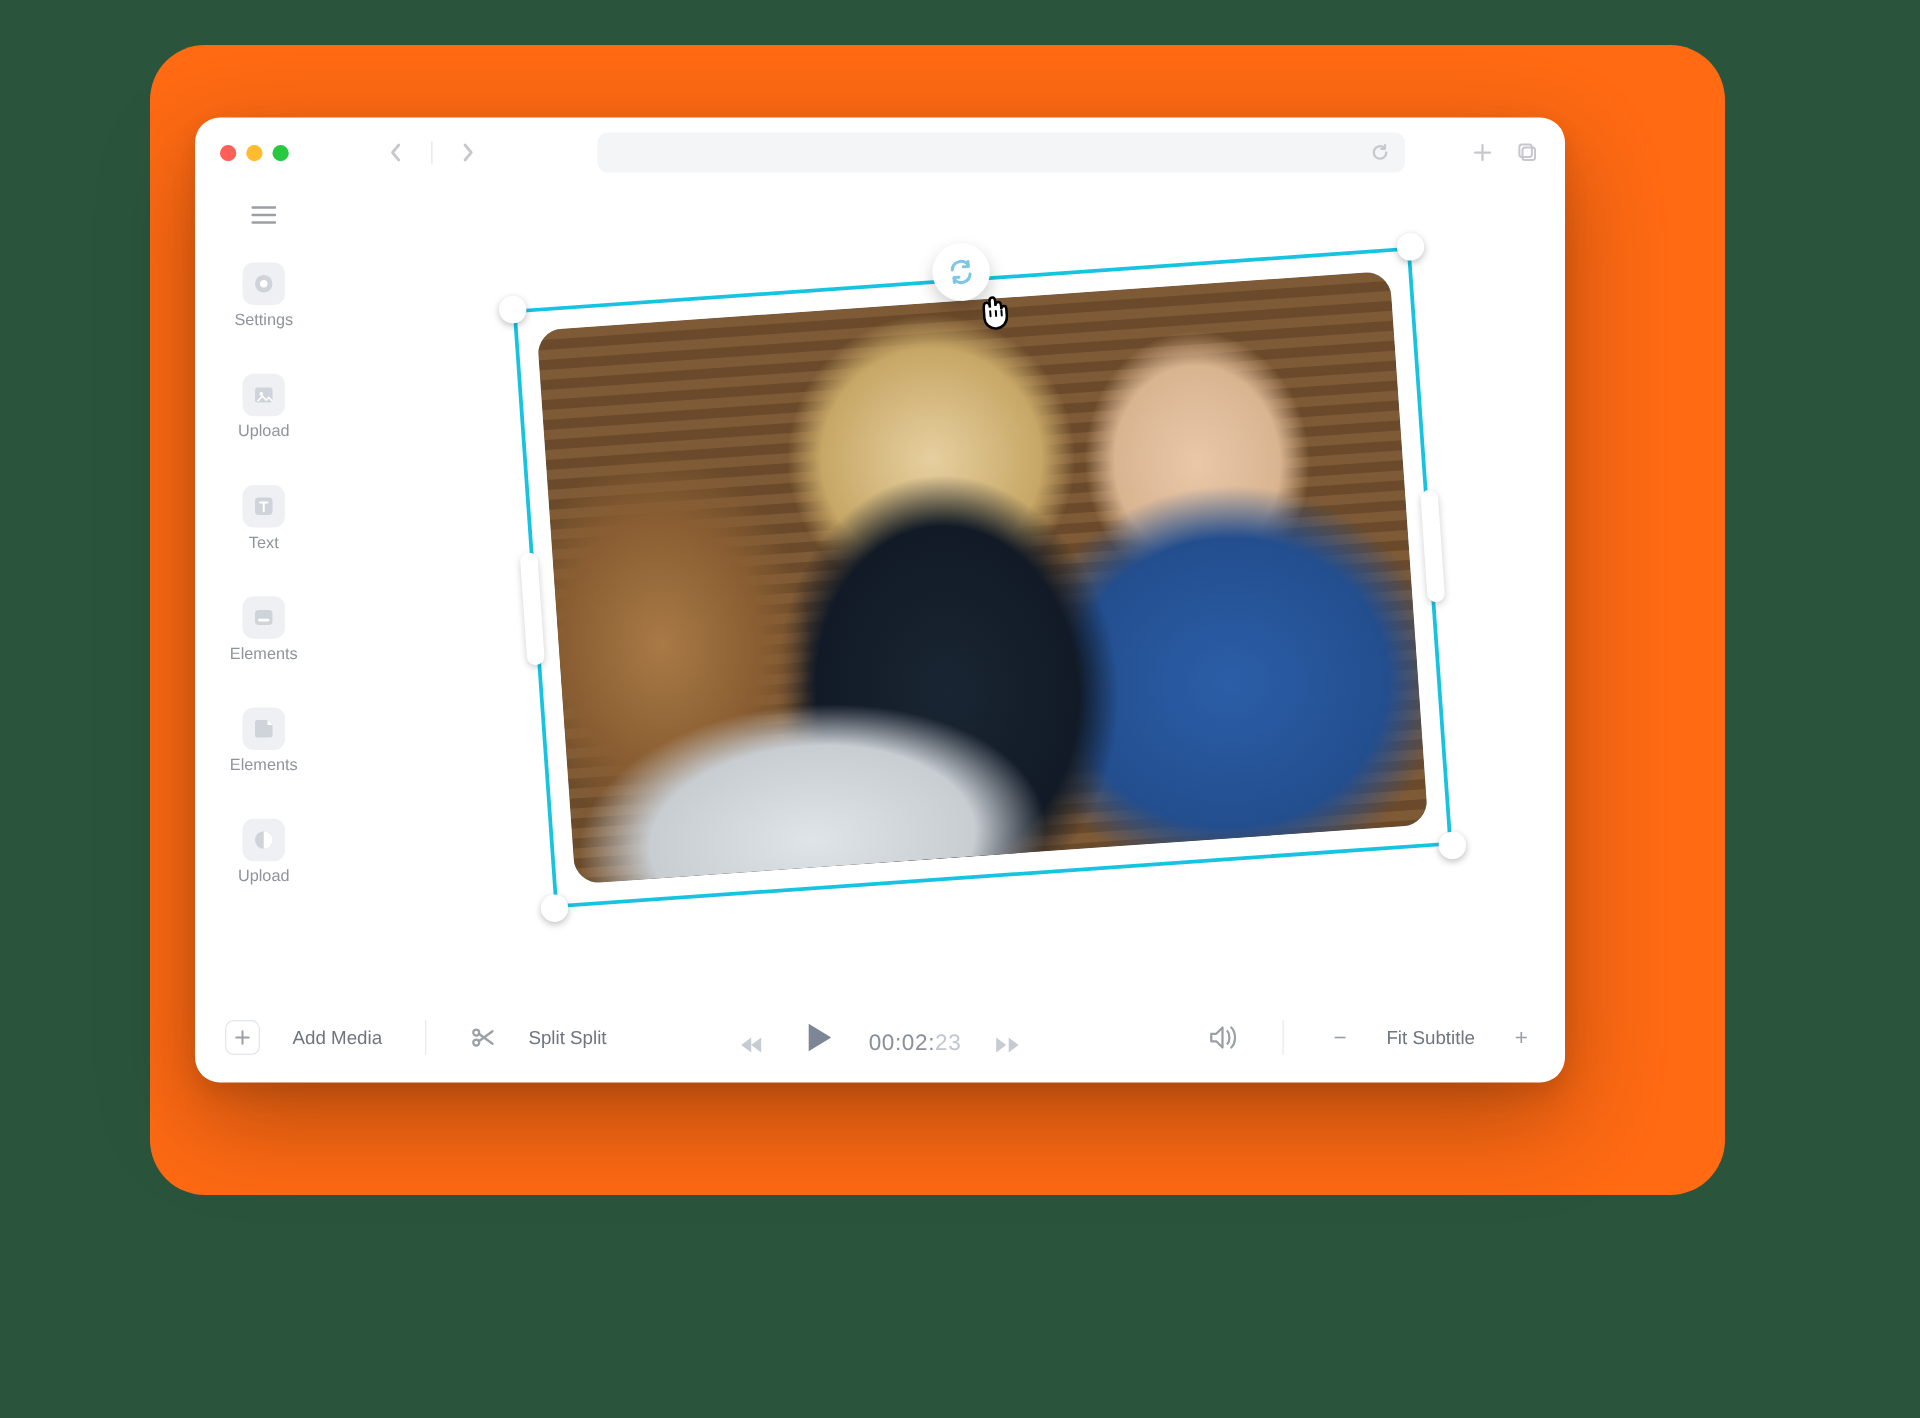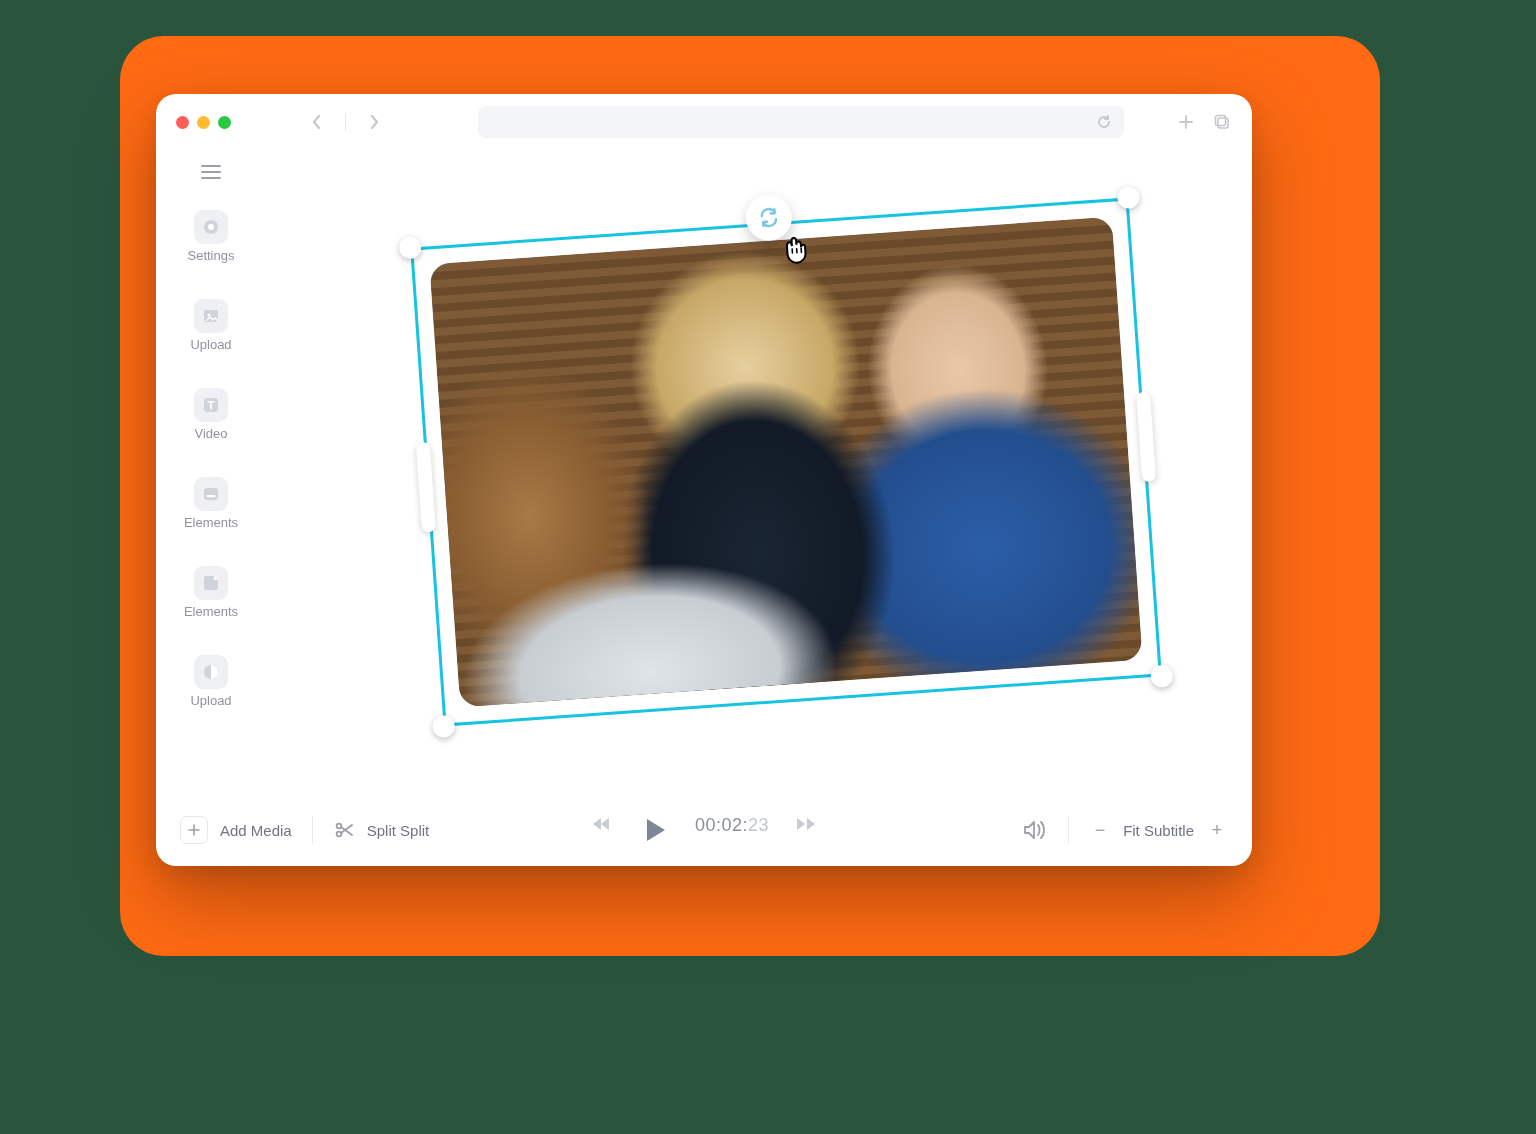--- a/index.html
+++ b/index.html
@@ -158,36 +158,36 @@
     position:absolute; left:50%; top:6px; transform:translate(4px,0);
     width:40px; height:40px; pointer-events:none;
   }
 
   
   .toolbar {
     height: 72px;
     border-top: none;
     display:flex; align-items:center;
     padding: 0 24px;
-    gap: 12px;
+    gap: 26px;
     color:#6f7680;
   }
   .tb-sep { width:1px; height:28px; background:#e8eaee; margin:0 8px; }
   .btn-box {
     width:28px; height:28px; border:1px solid #e3e6ea; border-radius:7px;
     display:flex; align-items:center; justify-content:center;
     color:#9aa0a6; cursor:pointer; font-size:16px;
   }
   .tb-label { font-size:15px; color:#6f7680; cursor:pointer; }
   .tb-icon { color:#bfc4cc; cursor:pointer; display:flex; }
   .play { color:#7a8396; cursor:pointer; }
   .timecode { font-size:18px; letter-spacing:0.5px; color:#8a9099; }
   .timecode .ff { color:#c2c7cf; }
   .tb-spacer { flex:1; }
-  .tb-center { display:flex; align-items:flex-start; gap:26px; position:absolute; left:50%; transform:translateX(-50%); }
+  .tb-center { display:flex; align-items:flex-end; gap:26px; position:absolute; left:50%; transform:translateX(-50%); }
   .toolbar { position:relative; }
   .zoom-btn { width:22px; height:22px; display:flex; align-items:center; justify-content:center; color:#9aa0a6; cursor:pointer; font-size:18px; }
 
   svg { display:block; }
 </style>
 </head>
 <body>
 
 <div class="orange-card"></div>
 
@@ -262,21 +262,21 @@
         <div class="side-label">Upload</div>
       </div>
 
       <div class="side-item">
         <div class="side-icon">
           <svg width="20" height="20" viewBox="0 0 20 20">
               <rect x="3" y="3" width="14" height="14" rx="3" fill="currentColor"></rect>
               <path d="M7 7h6M10 7v7" stroke="#fff" stroke-width="1.6" stroke-linecap="round"></path>
             </svg>
         </div>
-        <div class="side-label">Video</div>
+        <div class="side-label">Text</div>
       </div>
 
       <div class="side-item">
         <div class="side-icon">
           <svg width="20" height="20" viewBox="0 0 20 20">
               <rect x="3" y="4" width="14" height="12" rx="3" fill="currentColor"></rect>
               <rect x="5.5" y="11" width="9" height="2.2" rx="1" fill="#fff"></rect>
             </svg>
         </div>
         <div class="side-label">Elements</div>

